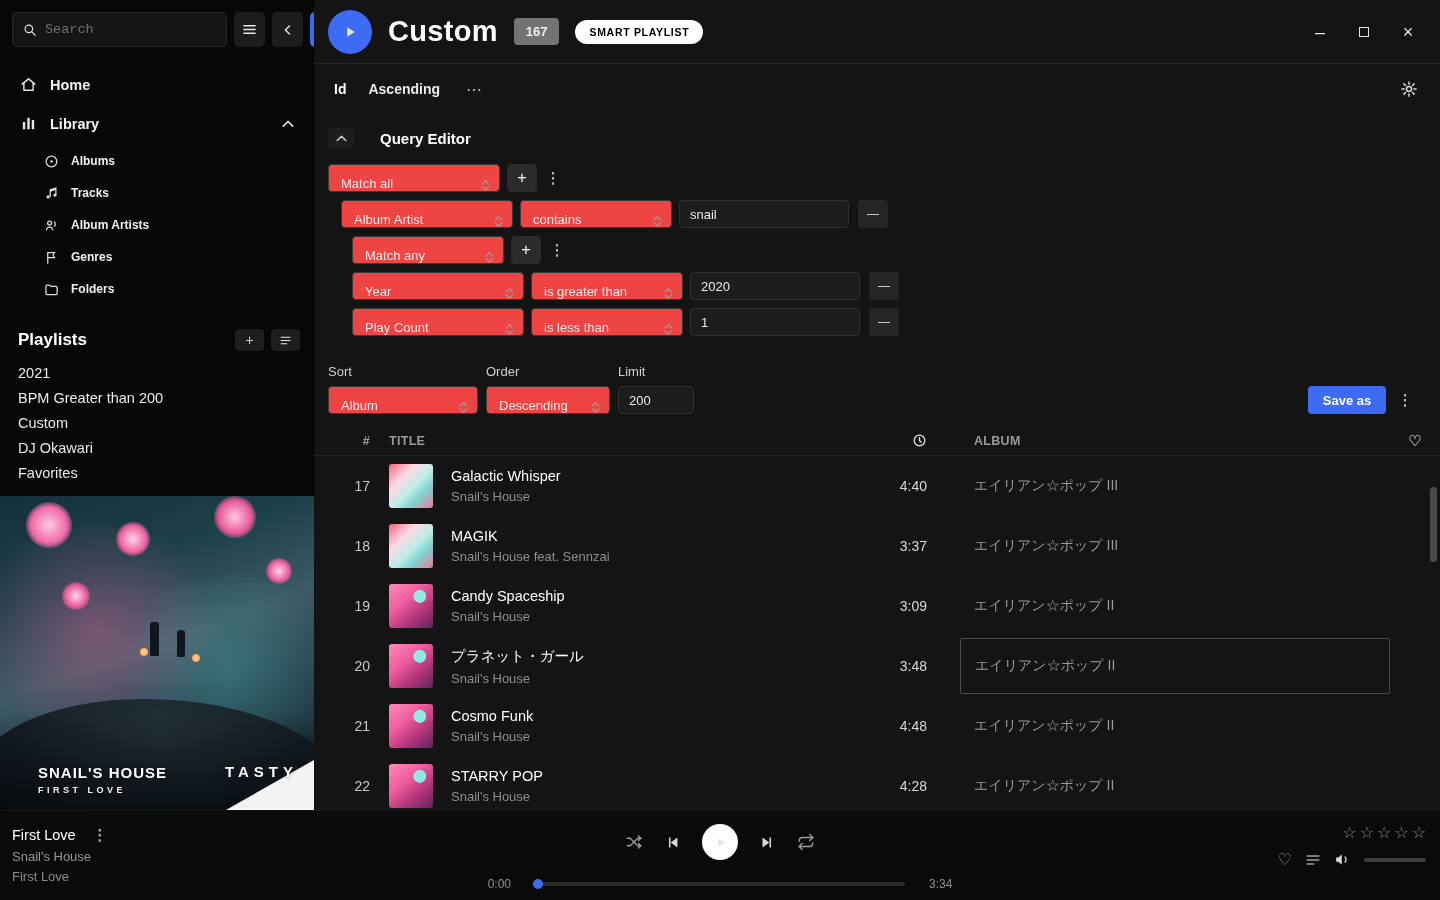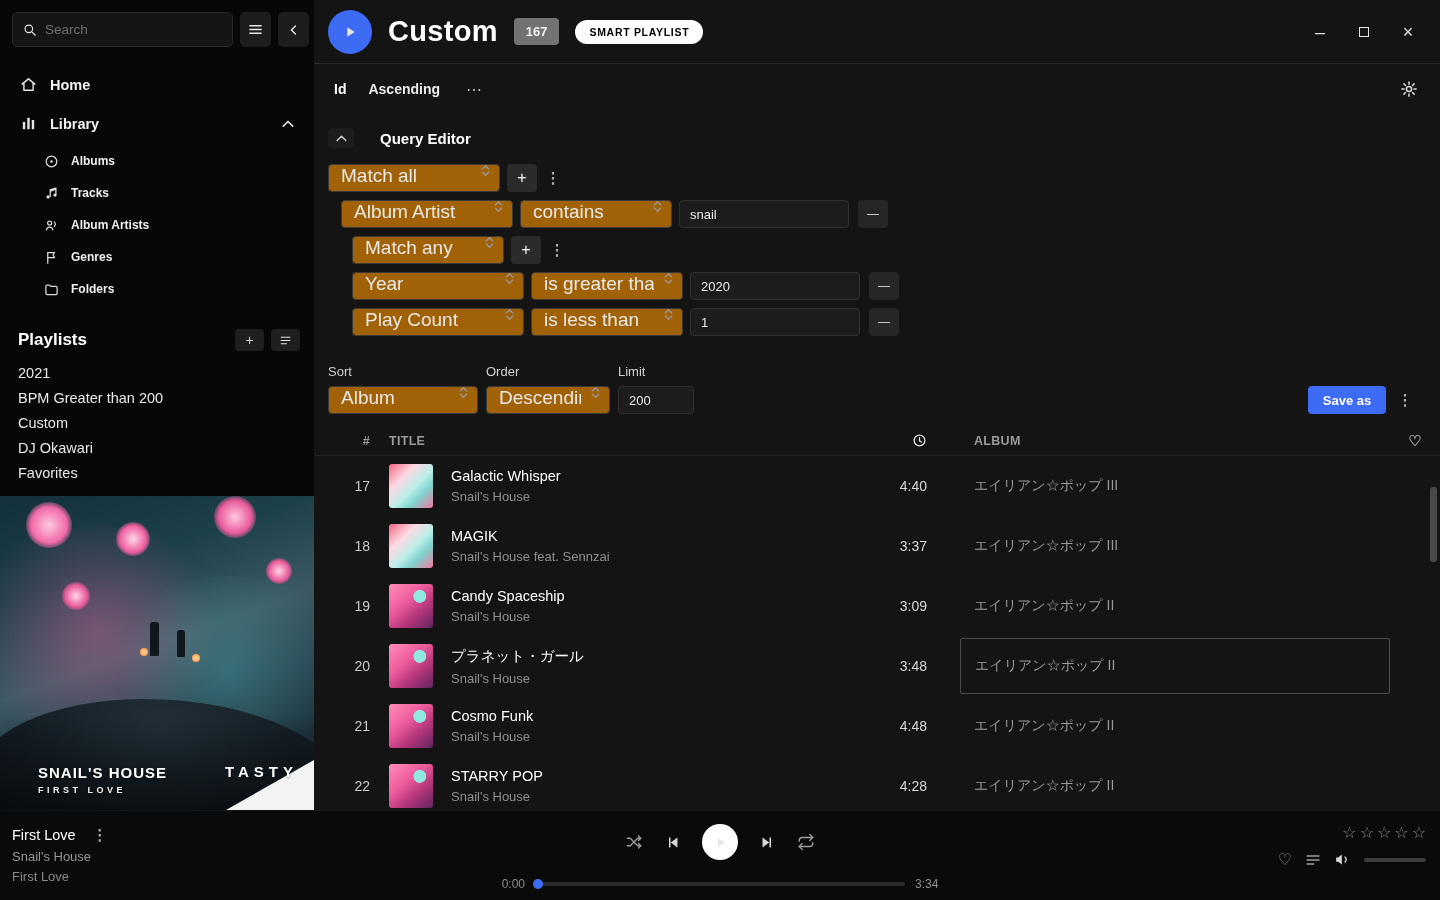--- a/index.html
+++ b/index.html
@@ -7,21 +7,21 @@
     font-family:"Liberation Sans",sans-serif}
   .app{width:1440px;height:900px;display:flex;flex-direction:column;color:#fff}
   .main{flex:1;display:flex;min-height:0}
 
   
   .sidebar{width:314px;background:#070707;position:relative;display:flex;flex-direction:column;flex:none}
   .search-row{display:flex;align-items:center;gap:7px;padding:12px 14px 10px 12px}
   .search-box{flex:1;height:35px;background:#151515;border:1px solid #272727;border-radius:5px;
     display:flex;align-items:center;gap:8px;padding:0 10px;color:#6f6f6f}
   .search-box input{flex:1;min-width:0;background:transparent;border:0;outline:0;color:#a3a3a3;
-    font-size:13.5px;font-family:Liberation Sans, sans-serif}
+    font-size:13.5px;font-family:Liberation Mono, monospace}
   .search-box input::placeholder{color:#6f6f6f}
   .sq{width:31px;height:35px;background:#1d1d1d;border-radius:5px;display:flex;align-items:center;
     justify-content:center;color:#d8d8d8;flex:none;cursor:pointer}
   .sq.accent{background:#3d6bf3;color:#fff}
   .nav{padding-top:8px}
   .nav-item{display:flex;align-items:center;gap:13px;padding:11px 20px;font-size:14.5px;font-weight:700;color:#f2f2f2;cursor:pointer}
   .nav-item .grow{flex:1}
   .sub{padding:2px 0 0 44px}
   .sub-item{display:flex;align-items:center;gap:12px;padding:8.5px 0;font-size:12px;font-weight:700;color:#efefef;cursor:pointer}
   .icn{display:flex;align-items:center;justify-content:center;color:#e6e6e6}
@@ -86,22 +86,22 @@
   .gear{color:#d9d9d9;cursor:pointer;display:flex}
 
   .query{padding-left:14px;flex:none}
   .qe-head{display:flex;align-items:center;gap:26px;margin-top:10px;height:28px}
   .collapse-btn{width:26px;height:20px;border-radius:4px;background:#1d1d1d;display:flex;align-items:center;
     justify-content:center;color:#cfcfcf;cursor:pointer}
   .qe-title{font-size:15px;font-weight:600}
   .q-rows{margin-top:12px}
   .q-row{display:flex;align-items:center;gap:7px;margin-bottom:8px;height:28px}
   .ind1{margin-left:13px}.ind2{margin-left:24px}.ind3{margin-left:24px}
-  .select{height:28px;background:#a16207;border:1px solid #3a3a3a;border-radius:4px;display:flex;
-    align-items:flex-start;padding:0 9px 0 12px;font-size:19px;color:#eaeaea;cursor:pointer}
+  .select{height:28px;background:#ef4444;border:1px solid #3a3a3a;border-radius:4px;display:flex;
+    align-items:flex-end;padding:0 9px 0 12px;font-size:13px;color:#eaeaea;cursor:pointer}
   .select .lbl{flex:1;white-space:nowrap;overflow:hidden}
   .carets{margin-left:10px;display:flex;flex-direction:column;gap:1px;color:#9a9a9a;flex:none}
   .w172{width:172px}.w168{width:152px}.w152{width:152px}.w150{width:150px}.w124{width:124px}
   .txt-in{height:28px;background:#1c1c1c;border:1px solid #303030;border-radius:4px;padding:0 10px;
     font-size:13px;color:#eaeaea;font-family:inherit;outline:0}
   .w170{width:170px}.w76{width:76px}
   .sq-btn{width:30px;height:28px;background:#2b2b2b;border-radius:4px;display:flex;align-items:center;
     justify-content:center;color:#fff;font-size:16px;cursor:pointer;flex:none}
   .minus-btn{width:30px;height:28px;background:#262626;border-radius:4px;display:flex;align-items:center;
     justify-content:center;color:#dcdcdc;font-size:12px;cursor:pointer;flex:none;margin-left:2px}
@@ -146,21 +146,21 @@
   .pb-left{position:absolute;left:12px;top:15px}
   .pb-title-row{display:flex;align-items:center;gap:15px}
   .pb-title{font-size:14.5px;color:#fff}
   .pb-artist{margin-top:5px;font-size:13px;color:#969696}
   .pb-album{margin-top:5px;font-size:13px;color:#8a8a8a}
   .pb-center{position:absolute;left:50%;top:13px;transform:translateX(-50%);display:flex;align-items:center;gap:21px}
   .tr-btn{color:#9d9d9d;display:flex;cursor:pointer}
   .tr-btn.light{color:#d8d8d8}
   .play-btn{width:36px;height:36px;border-radius:50%;background:#fff;display:flex;align-items:center;
     justify-content:center;color:#111;cursor:pointer}
-  .pb-progress{position:absolute;left:0;right:0;top:66px;display:flex;align-items:center;justify-content:center;gap:10px}
+  .pb-progress{position:absolute;left:0;right:0;top:66px;display:flex;align-items:center;justify-content:center;gap:24px}
   .pb-time{font-size:12px;color:#8f8f8f;width:36px}
   .pb-time.l{text-align:right}.pb-time.r{text-align:left}
   .pb-track{width:370px;height:4px;background:#2c2c2c;border-radius:2px;position:relative;cursor:pointer}
   .pb-thumb{position:absolute;left:-2px;top:-3px;width:10px;height:10px;border-radius:50%;background:#3d6bf3}
   .pb-right{position:absolute;right:14px;top:12px}
   .stars{display:flex;gap:3px;justify-content:flex-end;color:#8a8a8a;font-size:16px}
   .stars span{cursor:pointer}
   .pb-right-row{display:flex;align-items:center;gap:13px;margin-top:8px;justify-content:flex-end;color:#9c9c9c}
   .pb-heart{font-size:16px;cursor:pointer}
   .vol-track{width:62px;height:4px;background:#3d3d3d;border-radius:2px;cursor:pointer}

